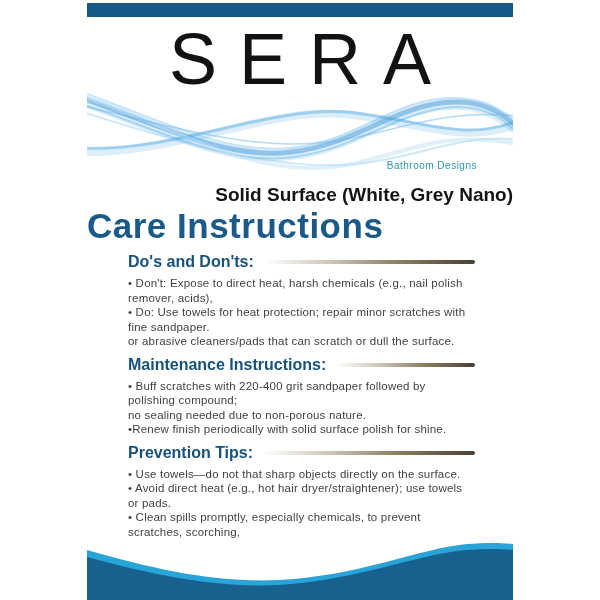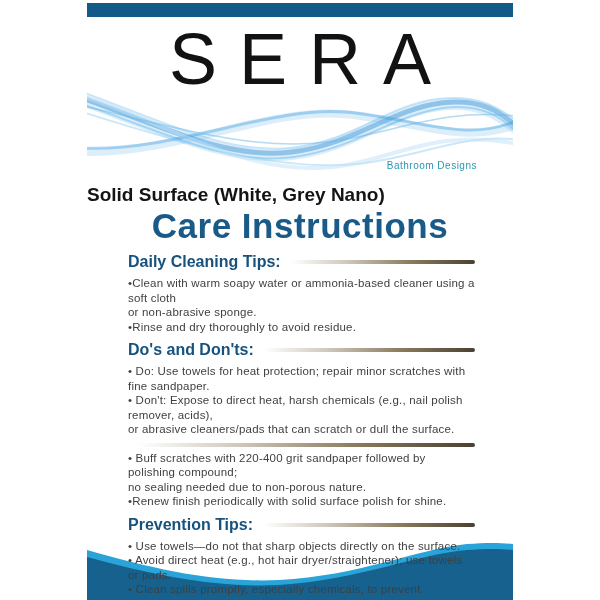--- a/index.html
+++ b/index.html
@@ -64,32 +64,31 @@
     font-weight: 500;
     color: #2b96b0;
     letter-spacing: 0.5px;
     z-index: 3;
   }
   .subtitle {
     position: absolute;
     top: 184px;
     left: 0;
     width: 100%;
-    text-align: left;
+    text-align: right;
     font-size: 19px;
     font-weight: bold;
     color: #141414;
     z-index: 3;
   }
   .page-title {
     position: absolute;
     top: 206px;
     left: 0;
     width: 100%;
-    text-align: center;
     font-size: 35px;
     font-weight: bold;
     color: #1a5a88;
     letter-spacing: 0.5px;
     z-index: 3;
   }
   .content {
     position: absolute;
     top: 252px;
     left: 41px;
@@ -156,42 +155,34 @@
     </svg>
 
     <div class="tagline">Bathroom Designs</div>
 
     <div class="subtitle">Solid Surface (White, Grey Nano)</div>
 
     <div class="page-title">Care Instructions</div>
 
     <div class="content">
 
-      <section class="care-section">
-        <div class="sec-head">
-          <h2>Daily Cleaning Tips:</h2>
-          <div class="sec-line"></div>
-        </div>
-        <p class="body-line">•Clean with warm soapy water or ammonia-based cleaner using a soft cloth</p>
-        <p class="body-line">or non-abrasive sponge.</p>
-        <p class="body-line">•Rinse and dry thoroughly to avoid residue.</p>
-      </section>
 
       <section class="care-section">
         <div class="sec-head">
           <h2>Do's and Don'ts:</h2>
           <div class="sec-line"></div>
         </div>
+        <p class="body-line">• Don't: Expose to direct heat, harsh chemicals (e.g., nail polish remover, acids),</p>
         <p class="body-line">• Do: Use towels for heat protection; repair minor scratches with fine sandpaper.</p>
-        <p class="body-line">• Don't: Expose to direct heat, harsh chemicals (e.g., nail polish remover, acids),</p>
         <p class="body-line">or abrasive cleaners/pads that can scratch or dull the surface.</p>
       </section>
 
       <section class="care-section">
         <div class="sec-head">
+          <h2>Maintenance Instructions:</h2>
           <div class="sec-line"></div>
         </div>
         <p class="body-line">• Buff scratches with 220-400 grit sandpaper followed by polishing compound;</p>
         <p class="body-line">no sealing needed due to non-porous nature.</p>
         <p class="body-line">•Renew finish periodically with solid surface polish for shine.</p>
       </section>
 
       <section class="care-section">
         <div class="sec-head">
           <h2>Prevention Tips:</h2>

